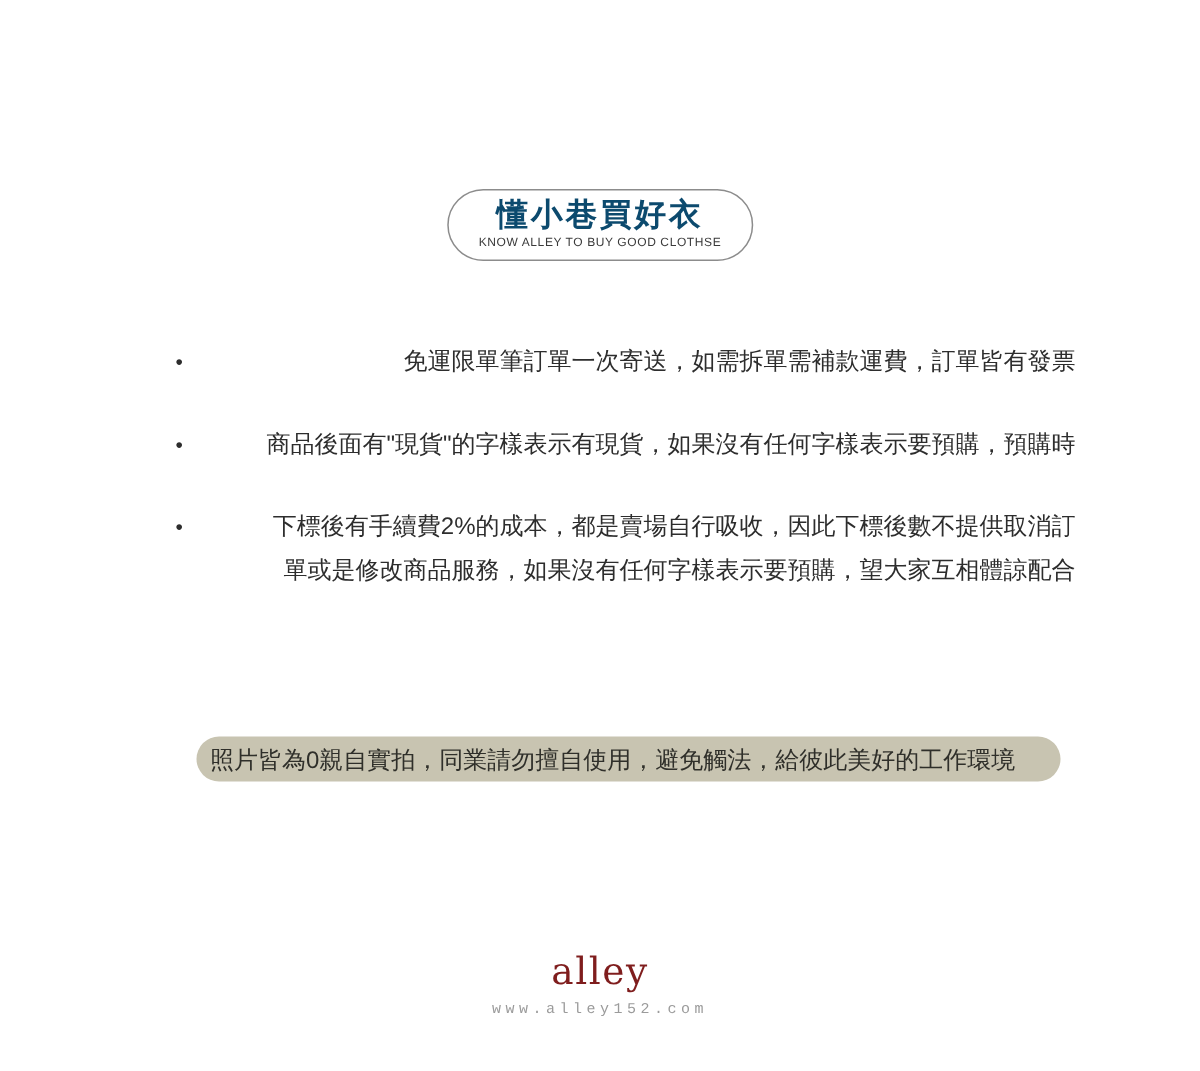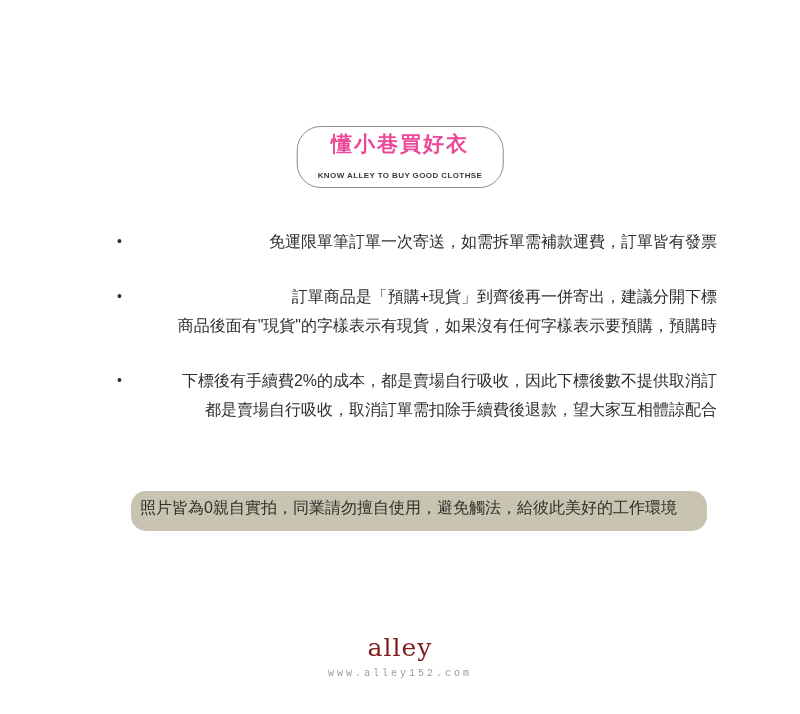--- a/index.html
+++ b/index.html
@@ -23,31 +23,31 @@
     border-radius: 24px;
     padding: 5px 20px 6px 20px;
     text-align: center;
     background: #ffffff;
     min-width: 132px;
   }
   .badge-title {
     font-size: 21px;
     font-weight: 600;
     letter-spacing: 2px;
-    color: #ec4899;
+    color: #0c4a6e;
     line-height: 24px;
     white-space: nowrap;
   }
   .badge-sub {
     font-size: 8px;
-    font-weight: 700;
+    font-weight: 400;
     letter-spacing: 0.4px;
     color: #3a3a3a;
     line-height: 11px;
-    margin-top: 14px;
+    margin-top: 0;
     white-space: nowrap;
   }
 
   
   .policies {
     position: absolute;
     top: 227px;
     left: 117px;
     width: 600px;
     margin: 0;
@@ -71,21 +71,21 @@
     color: #2d2d2d;
   }
   .policies .line { white-space: nowrap; text-align: right; }
 
   
   .notice {
     position: absolute;
     top: 491px;
     left: 131px;
     width: 576px;
-    height: 40px;
+    height: 30px;
     line-height: 33px;
     background: #c8c4b1;
     color: #2f2f2a;
     font-size: 16px;
     padding-left: 9px;
     box-sizing: border-box;
     white-space: nowrap;
     border-radius: 15px;
   }
 
@@ -126,29 +126,28 @@
   <ul class="policies">
     <li>
       <span class="bullet">•</span>
       <div class="lines">
         <div class="line">免運限單筆訂單一次寄送，如需拆單需補款運費，訂單皆有發票</div>
       </div>
     </li>
     <li>
       <span class="bullet">•</span>
       <div class="lines">
-        <div class="line">訂單商品是「預購+現貨」到齊後再一併寄出，建議分開下標</div>
         <div class="line">商品後面有"現貨"的字樣表示有現貨，如果沒有任何字樣表示要預購，預購時</div>
       </div>
     </li>
     <li>
       <span class="bullet">•</span>
       <div class="lines">
         <div class="line">下標後有手續費2%的成本，都是賣場自行吸收，因此下標後數不提供取消訂</div>
-        <div class="line">都是賣場自行吸收，取消訂單需扣除手續費後退款，望大家互相體諒配合</div>
+        <div class="line">單或是修改商品服務，如果沒有任何字樣表示要預購，望大家互相體諒配合</div>
       </div>
     </li>
   </ul>
 
   <div class="notice">照片皆為0親自實拍，同業請勿擅自使用，避免觸法，給彼此美好的工作環境</div>
 
   <div class="footer">
     <div class="footer-logo">alley</div>
     <div class="footer-url">www.alley152.com</div>
   </div>

